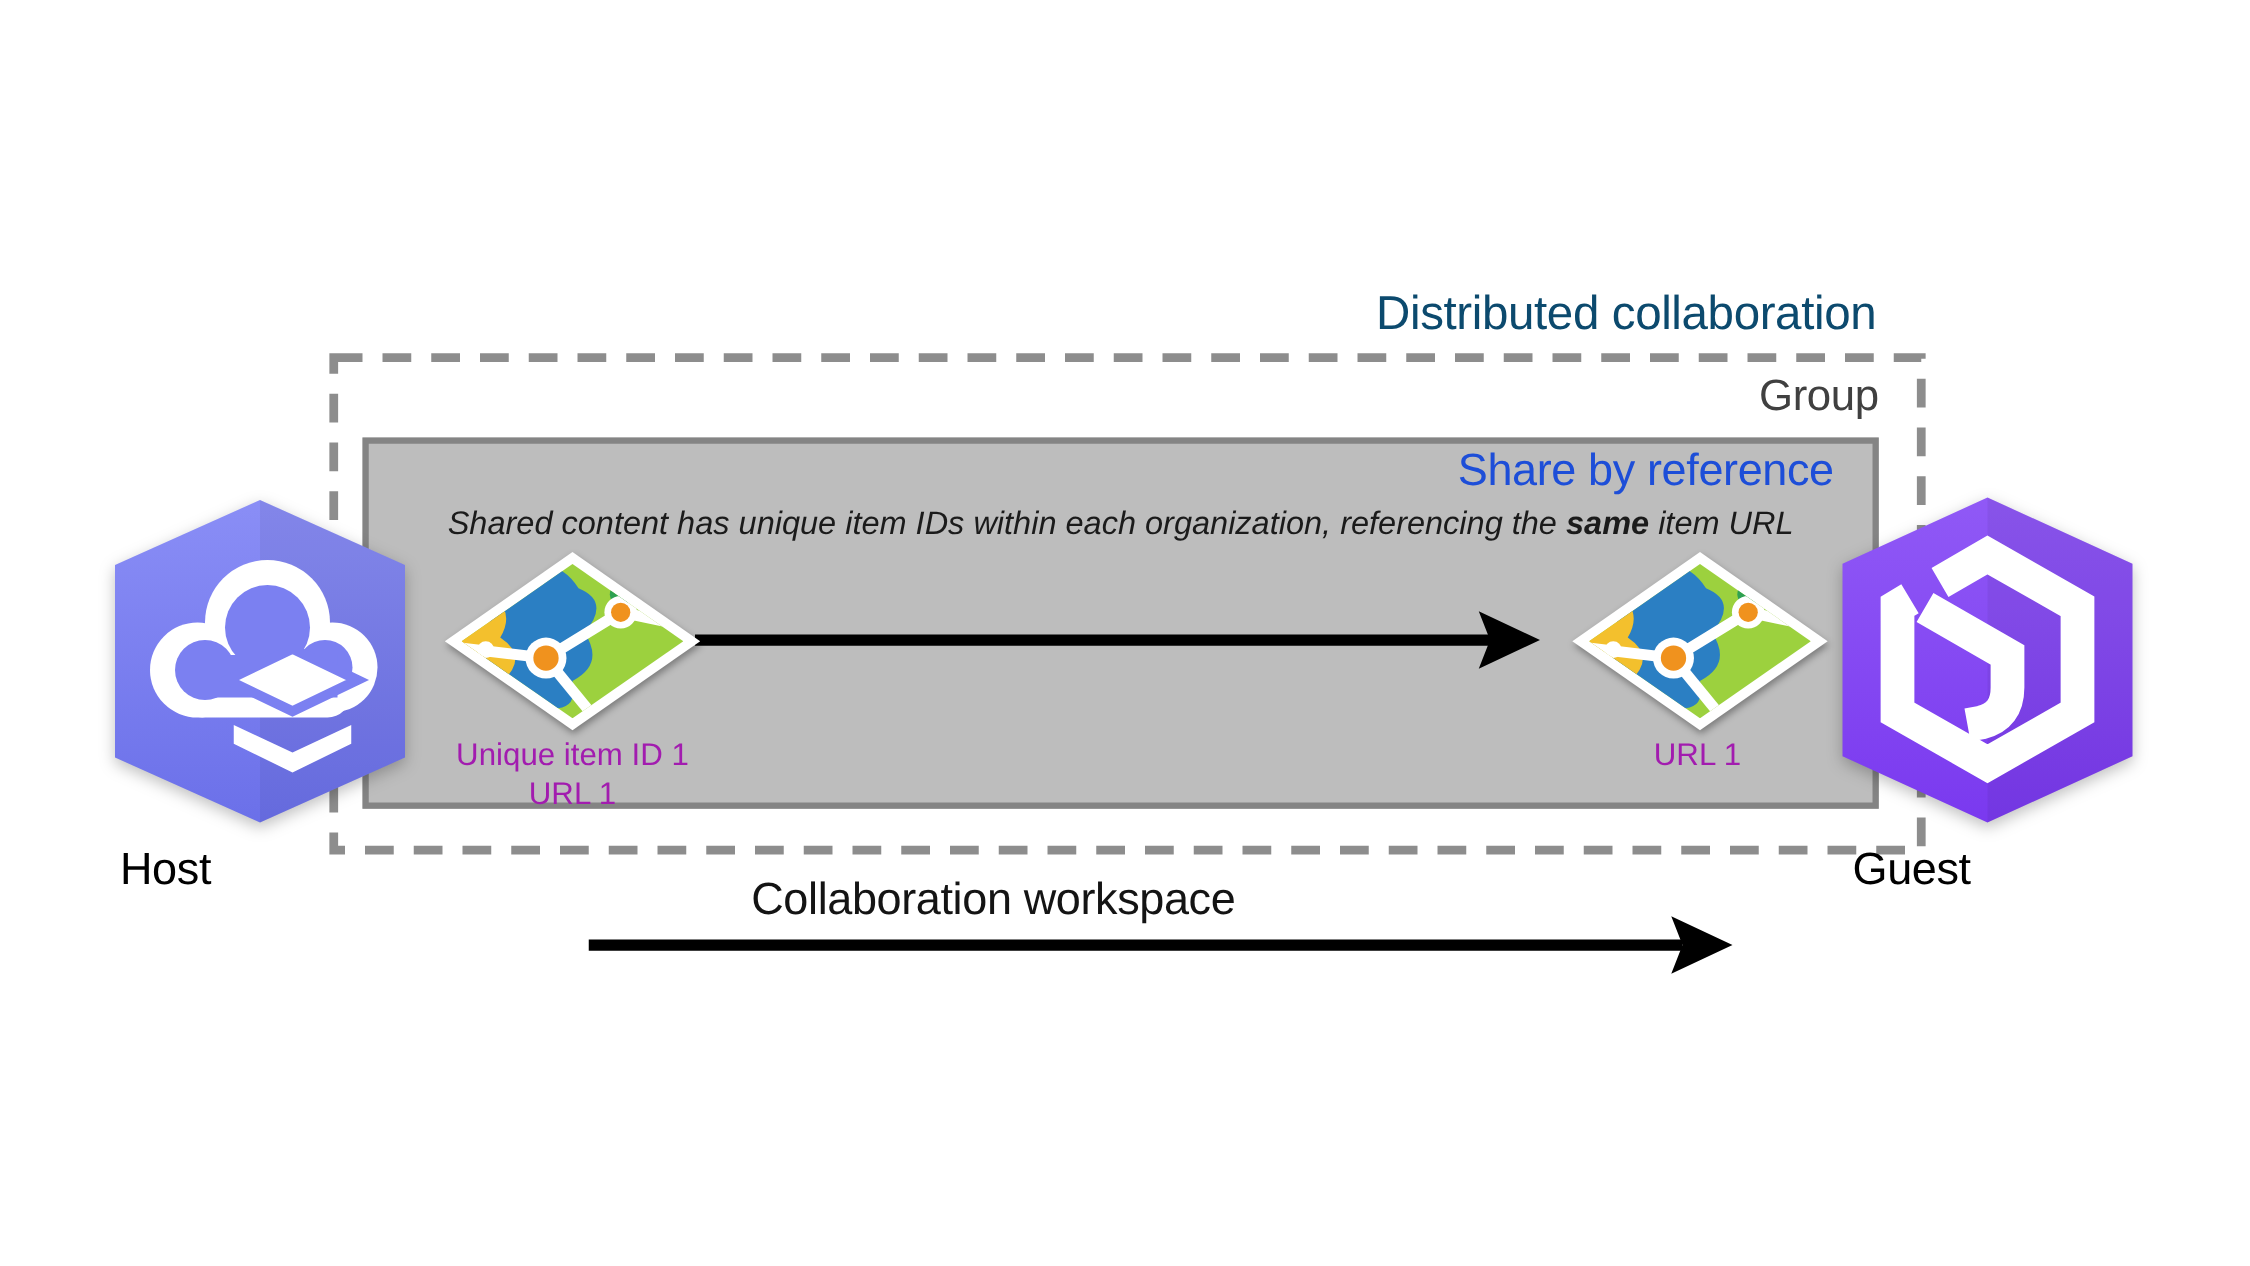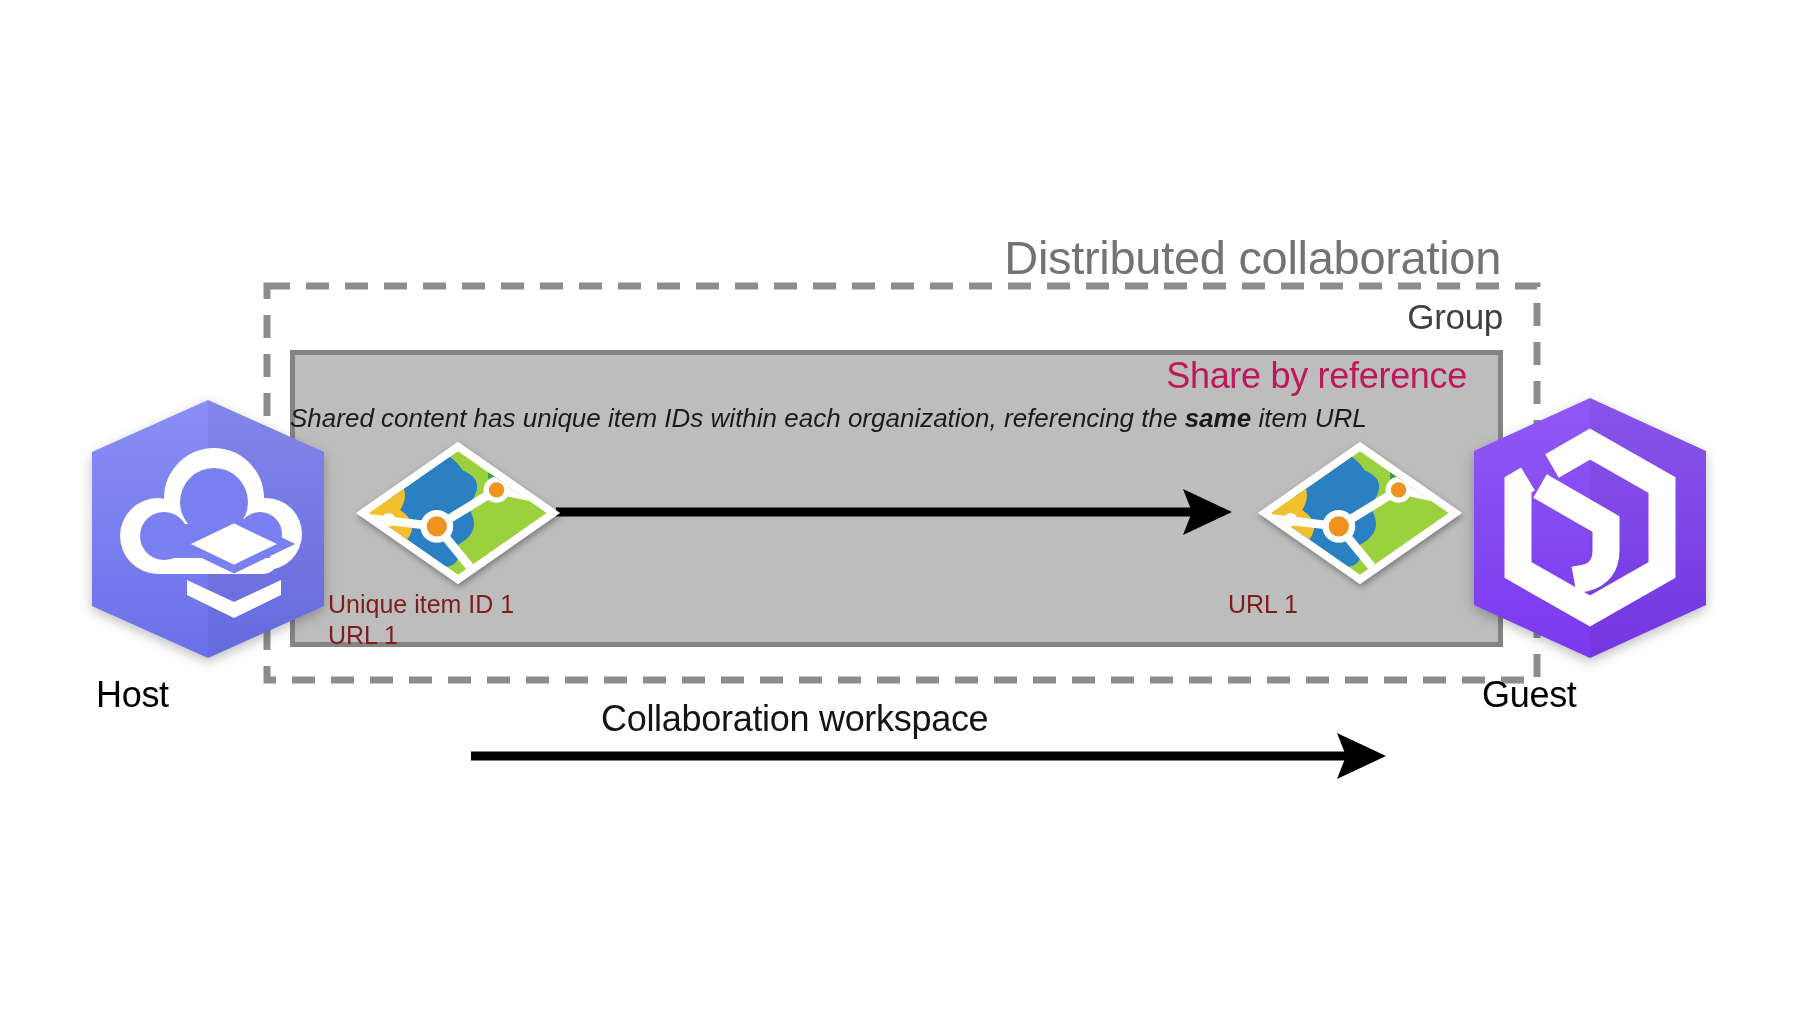--- a/index.html
+++ b/index.html
@@ -3,39 +3,39 @@
 <meta charset="utf-8">
 <style>
   html,body{margin:0;padding:0;background:#ffffff;}
   body{
     width:1800px;height:1013px;position:relative;overflow:hidden;
     font-family:"Liberation Sans",sans-serif;color:#111111;
   }
   .abs{position:absolute;}
   
   .diagram-title{
-    top:230px;right:299px;font-size:47px;letter-spacing:-0.3px;
-    color:#737373;white-space:nowrap;z-index:4;
+    top:230px;right:299px;font-size:38px;letter-spacing:-0.3px;
+    color:#0c4a6e;white-space:nowrap;z-index:4;
   }
   .group-label{
     top:297px;right:297px;font-size:35px;letter-spacing:-0.3px;
     color:#404040;white-space:nowrap;z-index:4;
   }
   .share-title{
     top:355px;right:333px;font-size:36px;letter-spacing:-0.3px;
-    color:#be185d;white-space:nowrap;z-index:4;
+    color:#1d4ed8;white-space:nowrap;z-index:4;
   }
   .share-subtitle{
-    top:403px;left:290px;width:1213px;
+    top:403px;left:290px;width:1213px;text-align:center;
     font-size:26px;font-style:italic;color:#1b1b1b;white-space:nowrap;z-index:4;
   }
   .share-subtitle b{font-style:italic;}
   .item-label{
-    width:260px;text-align:left;font-size:25px;line-height:31px;
-    color:#7f1d1d;z-index:4;
+    width:260px;text-align:center;font-size:25px;line-height:31px;
+    color:#a21caf;z-index:4;
   }
   .item-label-left{left:328px;top:589px;}
   .item-label-right{left:1228px;top:589px;}
   .actor-label{
     font-size:36px;letter-spacing:-0.3px;color:#000000;text-align:left;
     width:220px;z-index:6;
   }
   .host-label{left:96px;top:674px;}
   .guest-label{left:1482px;top:674px;}
   .workspace-label{

